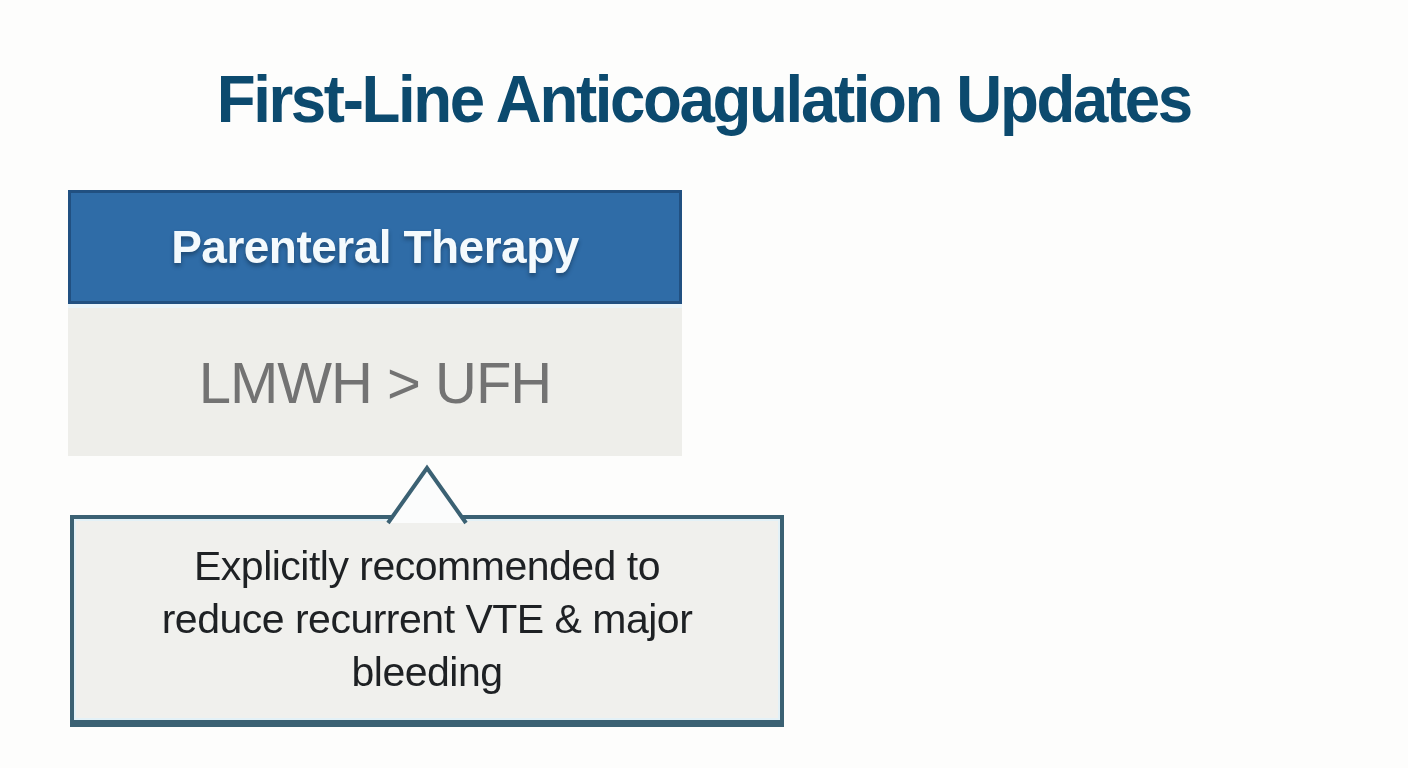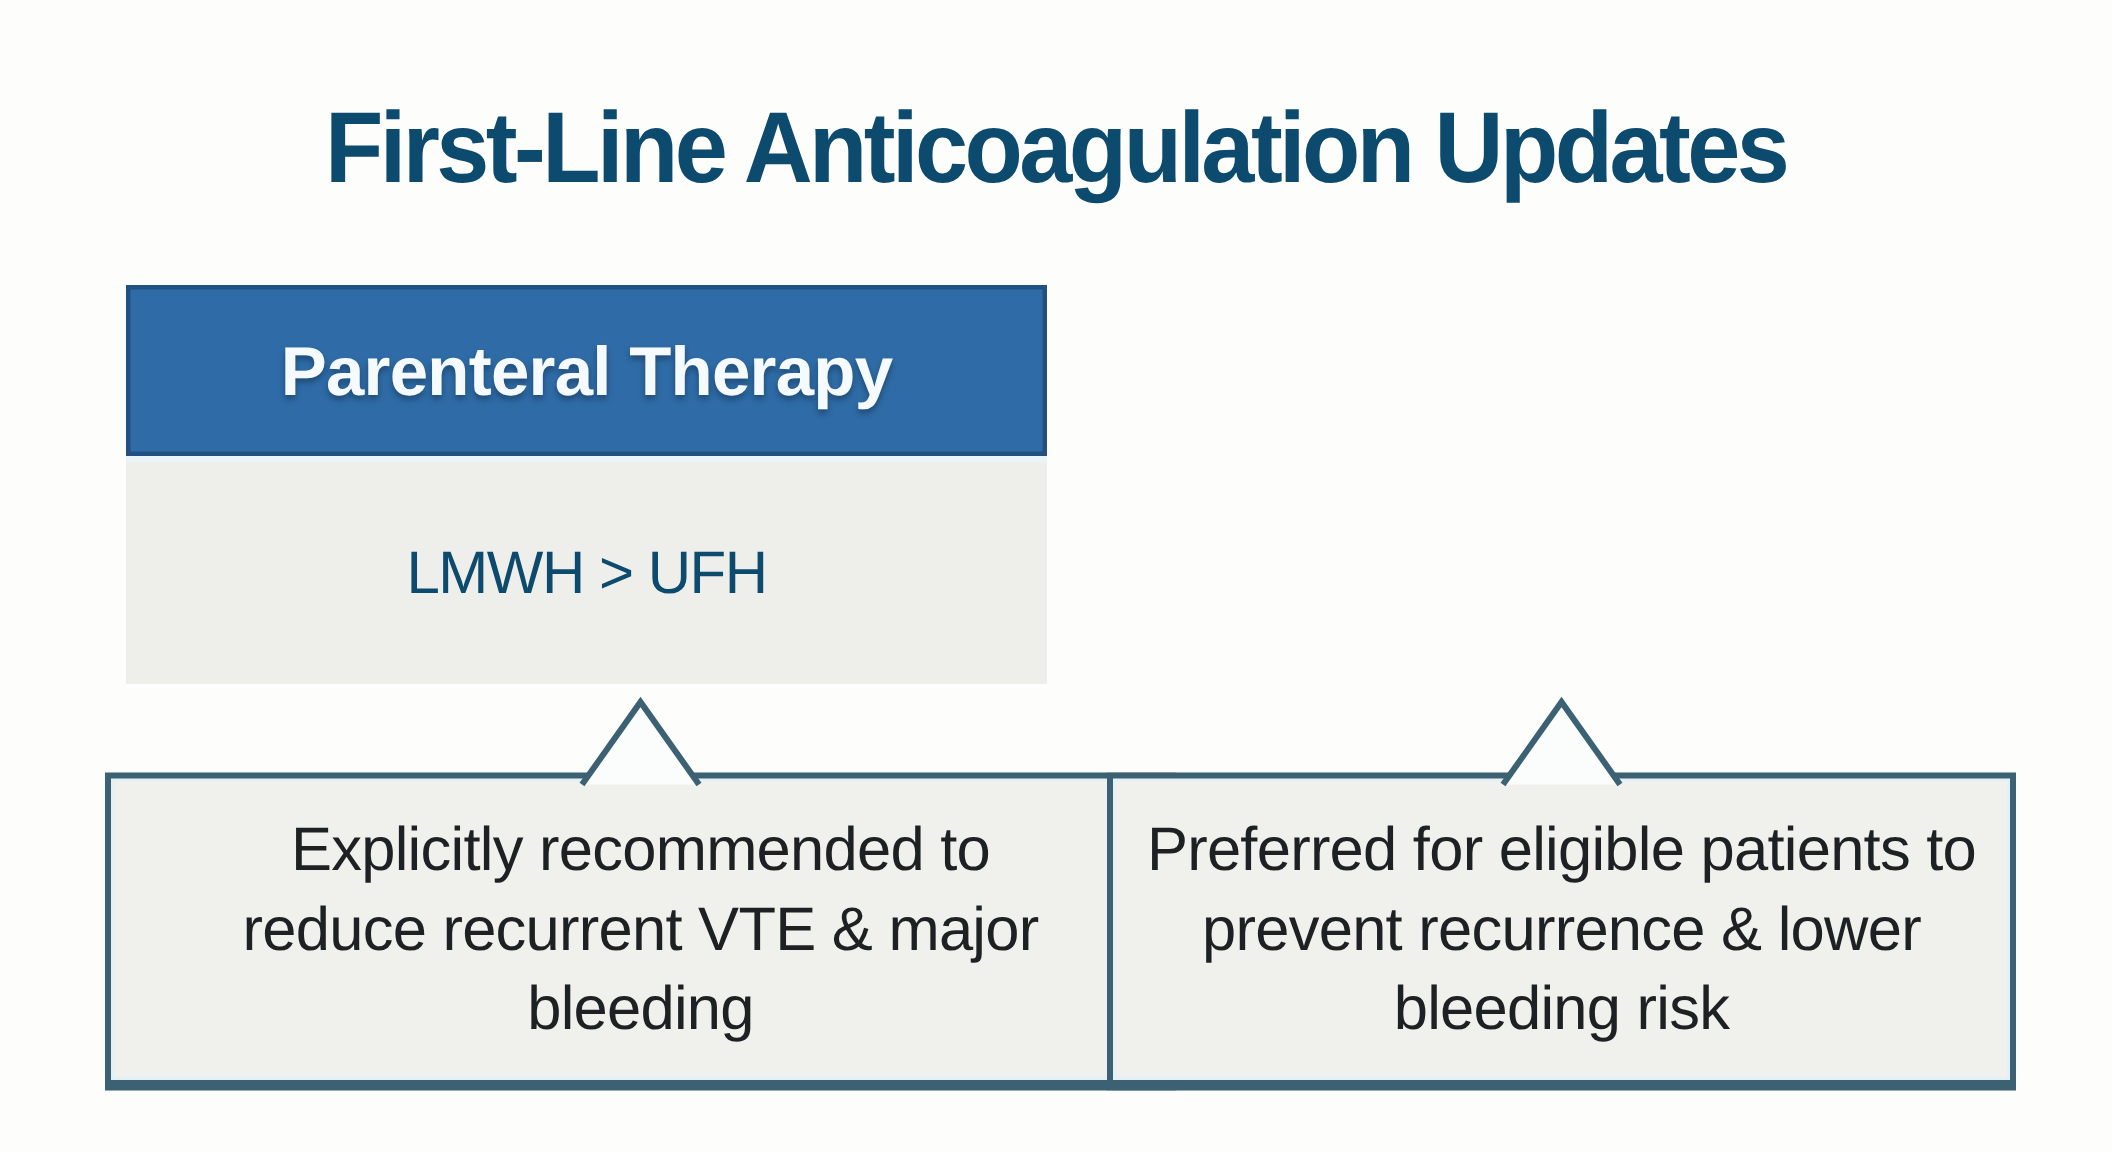--- a/index.html
+++ b/index.html
@@ -26,21 +26,21 @@
     color: #0c4a6e;
     letter-spacing: -2.5px;
     white-space: nowrap;
   }
   .title .squeeze {
     display: inline-block;
     transform: scaleX(0.95);
     transform-origin: center;
   }
   .column { position: absolute; top: 190px; width: 614px; }
-  .column.left  { left: 84px; border-radius: 10px; }
+  .column.left  { left: 68px; border-radius: 10px; }
   .column.right { left: 727px; }
   .col-header {
     box-sizing: border-box;
     height: 114px;
     background: #2f6ca7;
     border: 3px solid #215081;
     display: flex;
     align-items: center;
     justify-content: center;
     font-size: 46px;
@@ -50,23 +50,23 @@
     letter-spacing: -0.5px;
   }
   .col-body {
     box-sizing: border-box;
     height: 152px;
     background: #eeeeea;
     border-top: 4px solid #e9f4fa;
     display: flex;
     align-items: center;
     justify-content: center;
-    font-size: 40px;
+    font-size: 58px;
     font-weight: 400;
-    color: #0c4a6e;
+    color: #737373;
     letter-spacing: -1px;
   }
   .callout {
     position: absolute;
     top: 515px;
     box-sizing: border-box;
     width: 714px;
     height: 212px;
     background: #f0f0ed;
     border: 4px solid #3b6173;
@@ -116,21 +116,14 @@
 
 
   <div class="callout left">
     <svg class="pointer" viewBox="0 0 80 58">
       <polygon points="3,58 40,3 77,58" fill="#fbfcfc" stroke="none"></polygon>
       <path d="M1,58 L40,3 L79,58" fill="none" stroke="#3b6173" stroke-width="4"></path>
     </svg>
     <div class="callout-text">Explicitly recommended to reduce recurrent VTE &amp; major bleeding</div>
   </div>
 
-  <div class="callout right">
-    <svg class="pointer" viewBox="0 0 80 58">
-      <polygon points="3,58 40,3 77,58" fill="#fbfcfc" stroke="none"></polygon>
-      <path d="M1,58 L40,3 L79,58" fill="none" stroke="#3b6173" stroke-width="4"></path>
-    </svg>
-    <div class="callout-text">Preferred for eligible patients to prevent recurrence &amp; lower bleeding risk</div>
-  </div>
 
 </div>
 
 </body></html>

